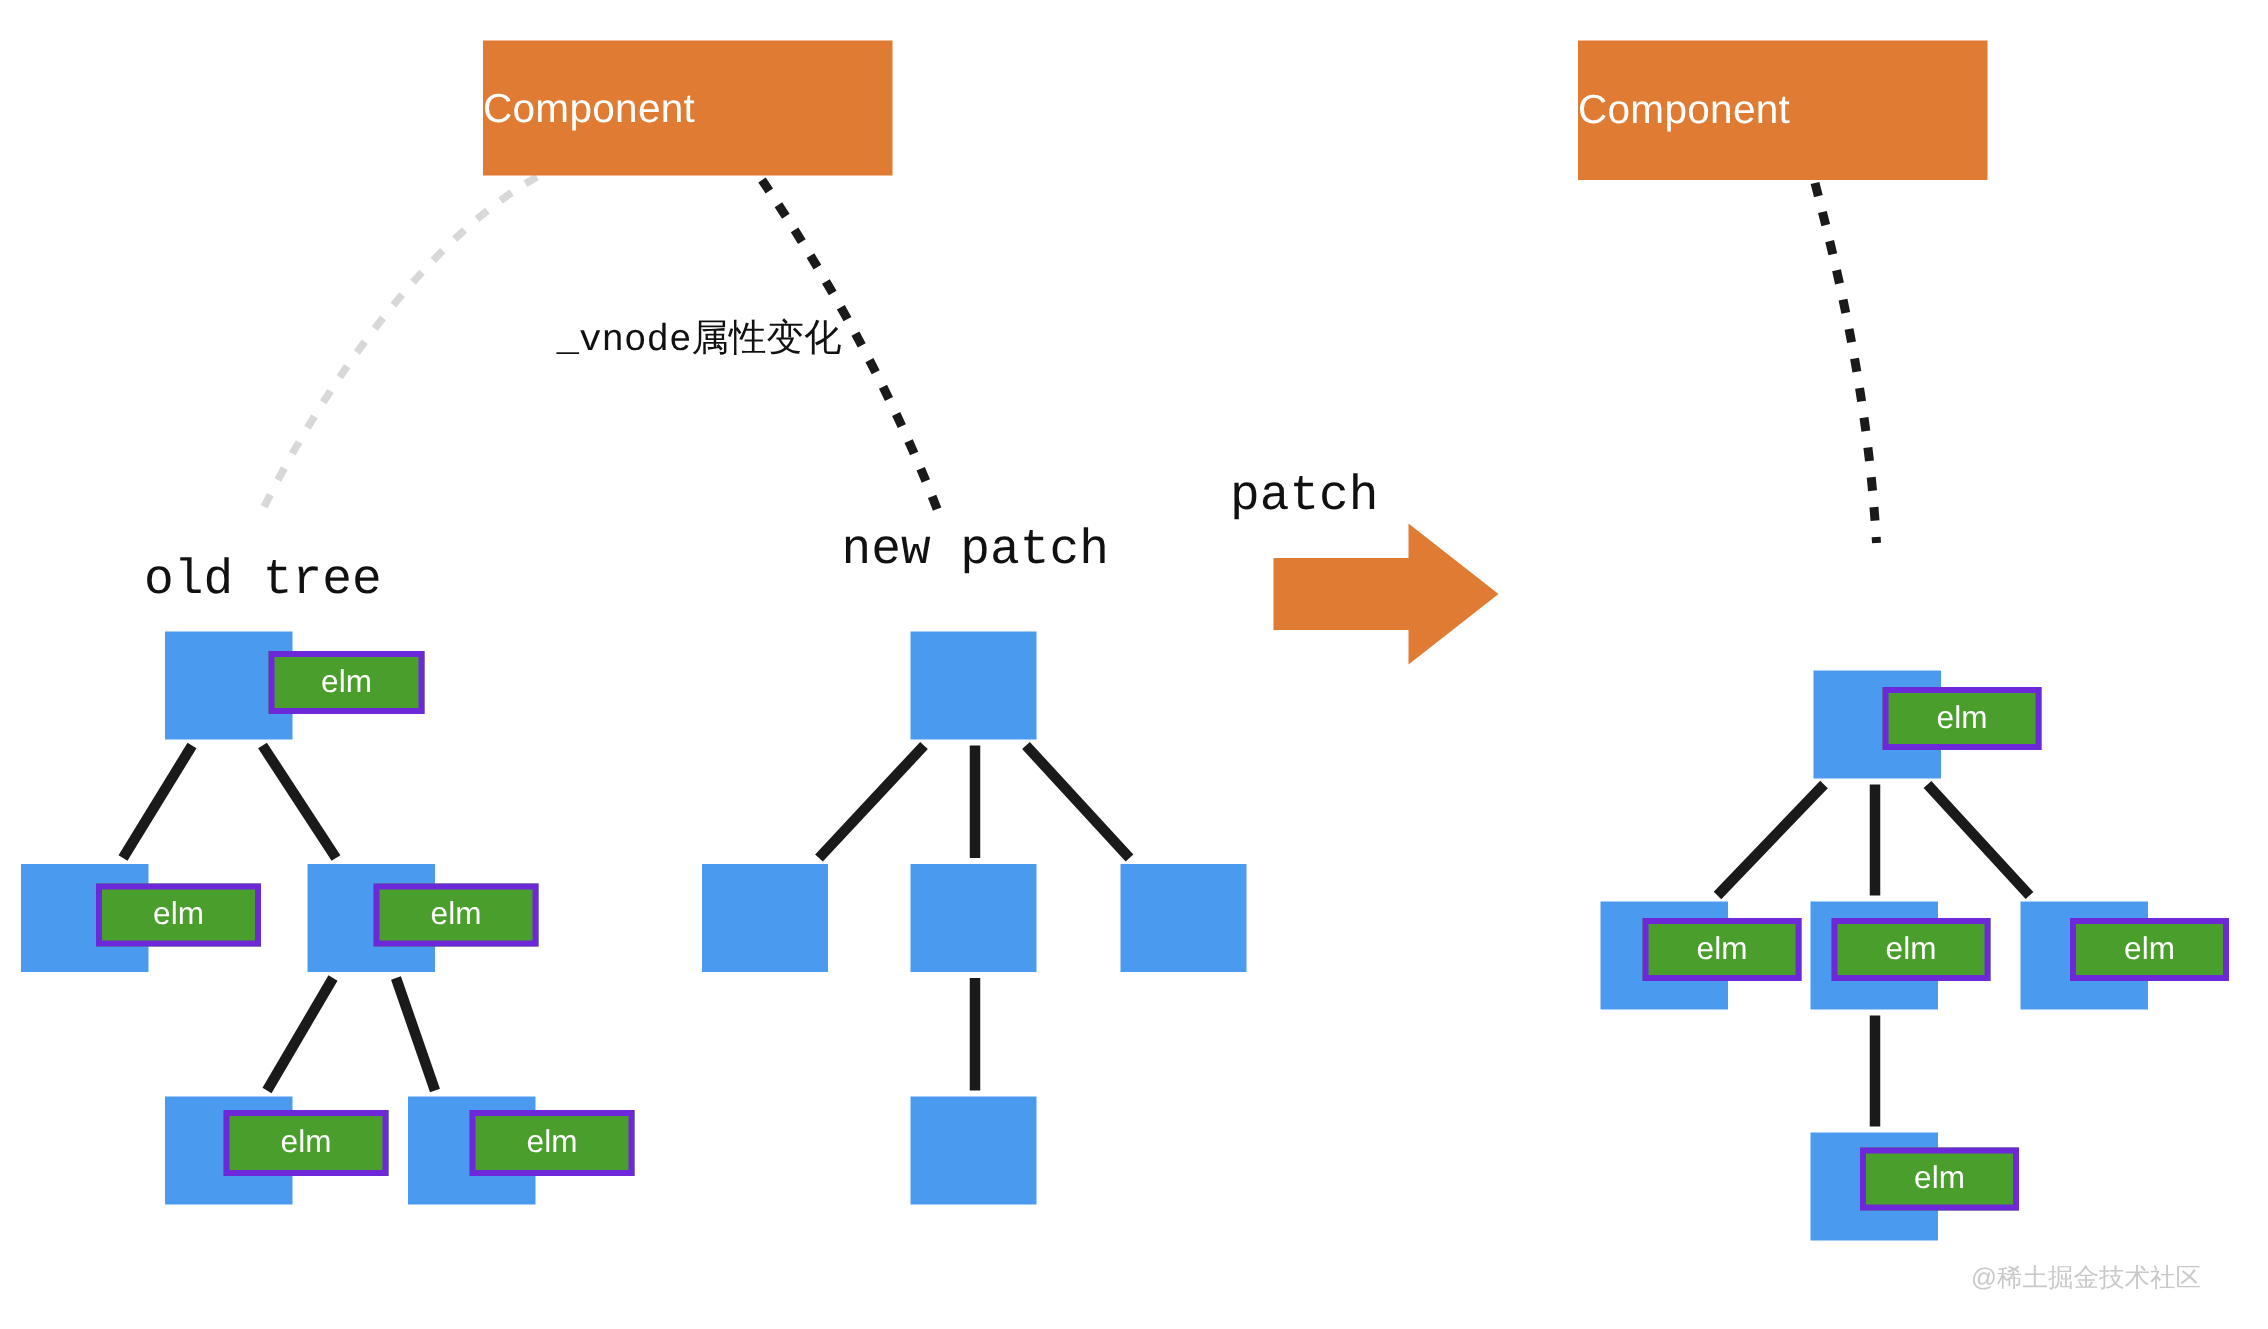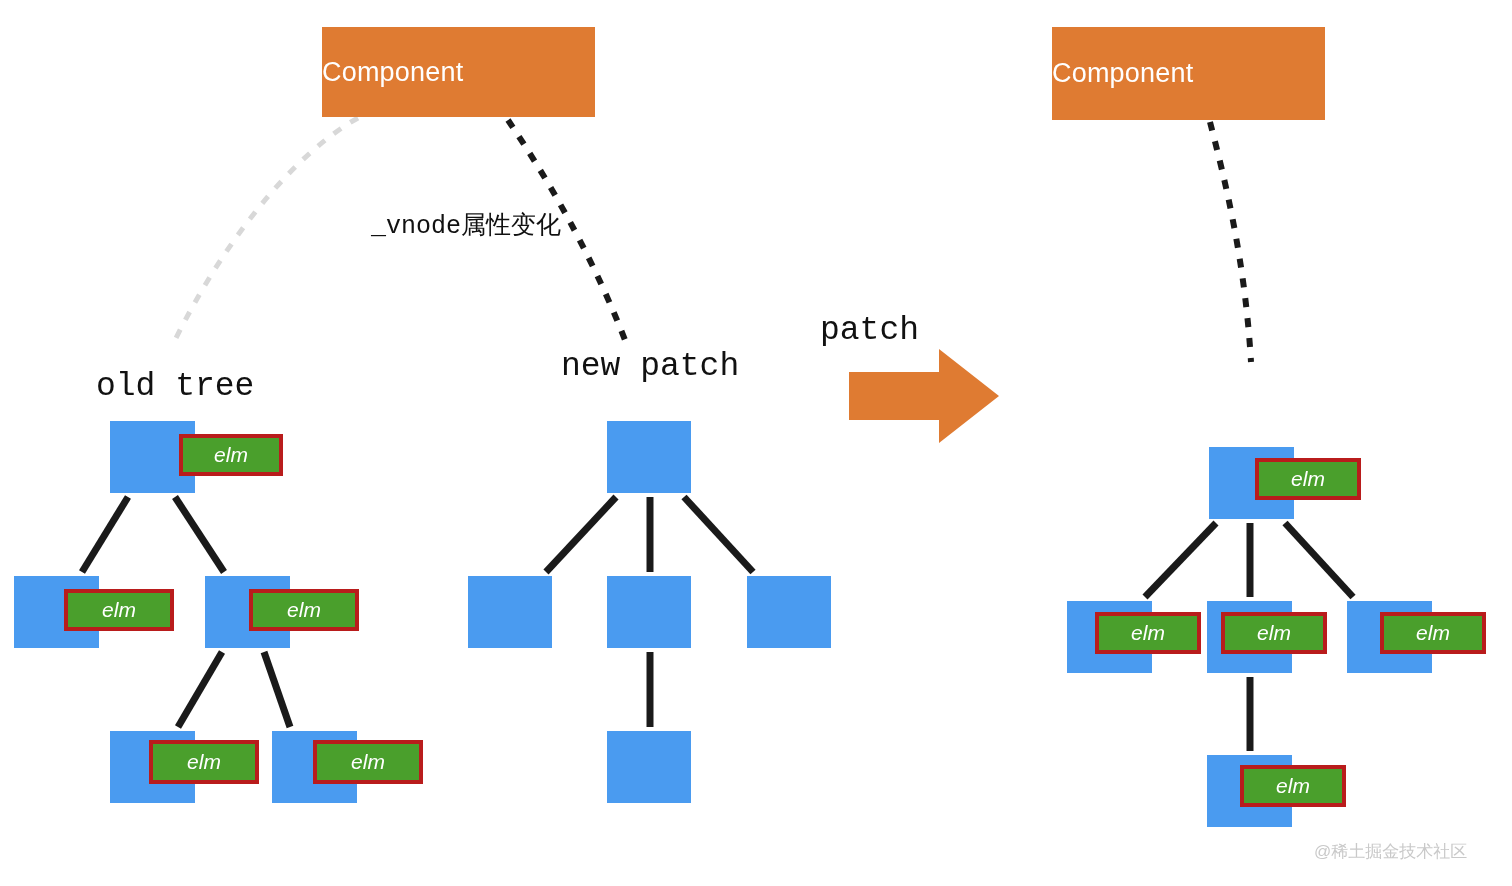--- a/index.html
+++ b/index.html
@@ -67,23 +67,22 @@
     box-sizing: border-box;
   }
   .elm {
     position: absolute;
     background: #4a9f2c;
     color: #ffffff;
     display: flex;
     align-items: center;
     justify-content: center;
     font-size: 21px;
-    border: 4px solid #b91c1c;
+    border: 4px solid #6d28d9;
     box-sizing: border-box;
-    font-style: italic;
   }
 </style>
 </head>
 <body>
 
 <div id="canvas">
 
   <svg class="svg-layer" id="connector-layer" viewBox="0 0 1512 886" xmlns="http://www.w3.org/2000/svg">
       <path d="M 358 118 C 300 150, 230 230, 176 338" fill="none" stroke="#d8d8d8" stroke-width="5" stroke-linecap="butt" stroke-dasharray="9 11"></path>
       <path d="M 508 120 C 545 175, 590 250, 625 340" fill="none" stroke="#1a1a1a" stroke-width="6" stroke-linecap="butt" stroke-dasharray="9 11"></path>

